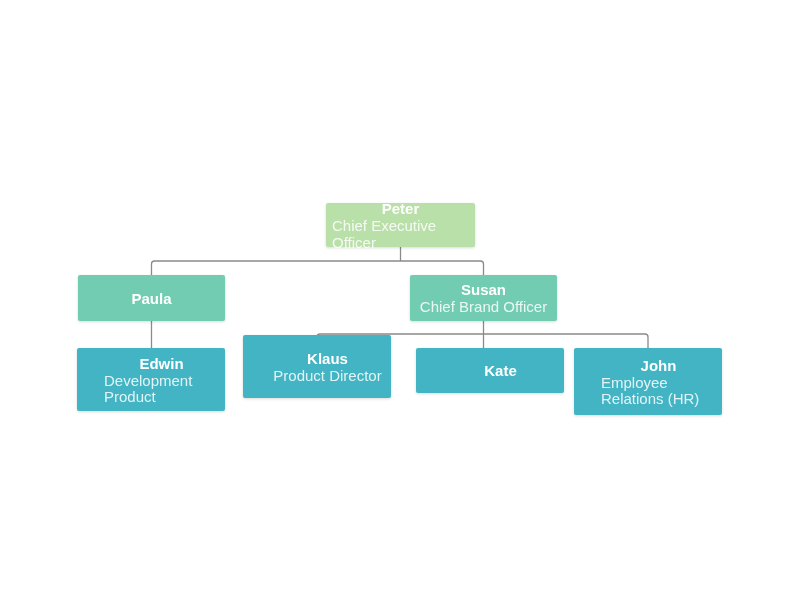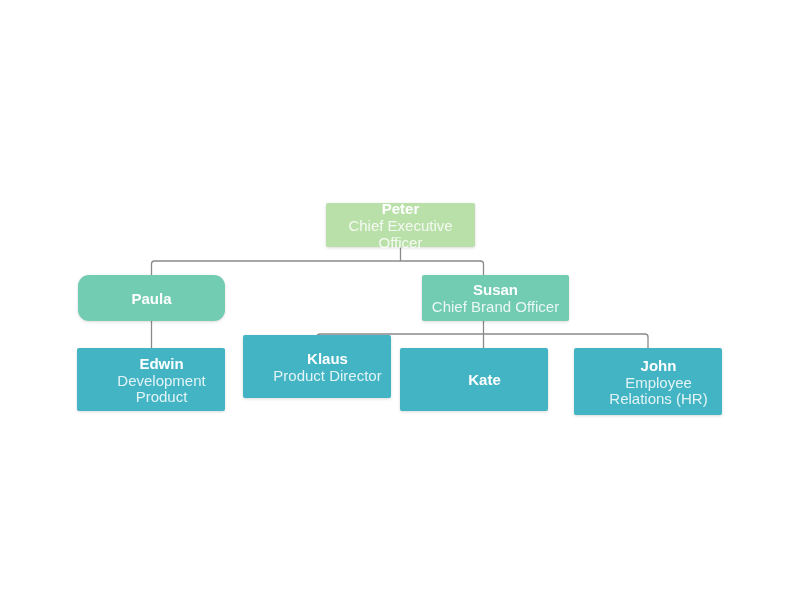--- a/index.html
+++ b/index.html
@@ -26,21 +26,20 @@
     fill: none;
     stroke: var(--connector, #8a8a8a);
     stroke-width: 1.3;
   }
   .node {
     position: absolute;
     display: flex;
     flex-direction: column;
     align-items: center;
     justify-content: center;
-    text-align: center;
     border-radius: 2px;
     box-shadow: 0 1px 3px rgba(0,0,0,0.15);
     box-sizing: border-box;
     padding: 2px 6px;
     cursor: default;
   }
   .node .name {
     font-size: 15px;
     font-weight: bold;
     color: var(--name_text, #ffffff);
@@ -51,25 +50,25 @@
     font-weight: normal;
     color: var(--title_text, #ffffff);
     opacity: 0.85;
     line-height: 16.5px;
   }
   .lv1 { background: var(--level1_fill, #b9e0a8); }
   .lv2 { background: var(--level2_fill, #72ccb2); }
   .lv3 { background: var(--level3_fill, #42b4c4); padding-left: 27px; }
 
   .node-peter { left: 326px; top: 203px; width: 149px; height: 44px; }
-  .node-paula { left: 78px;  top: 275px; width: 147px; height: 46px; border-radius: 11px; }
-  .node-susan { left: 410px; top: 275px; width: 147px; height: 46px; margin-left: 12px; }
+  .node-paula { left: 78px;  top: 275px; width: 147px; height: 46px; }
+  .node-susan { left: 410px; top: 275px; width: 147px; height: 46px; }
   .node-edwin { left: 77px;  top: 348px; width: 148px; height: 63px; }
   .node-klaus { left: 243px; top: 335px; width: 148px; height: 63px; }
-  .node-kate  { left: 400px; top: 348px; width: 148px; height: 63px; }
+  .node-kate  { left: 416px; top: 348px; width: 148px; height: 45px; }
   .node-john  { left: 574px; top: 348px; width: 148px; height: 67px; }
 </style>
 </head>
 <body>
 
 <div class="canvas">
 
   <svg class="connectors" viewBox="0 0 800 600" xmlns="http://www.w3.org/2000/svg">
 
     <path d="M 400.5 247 L 400.5 261"></path>

